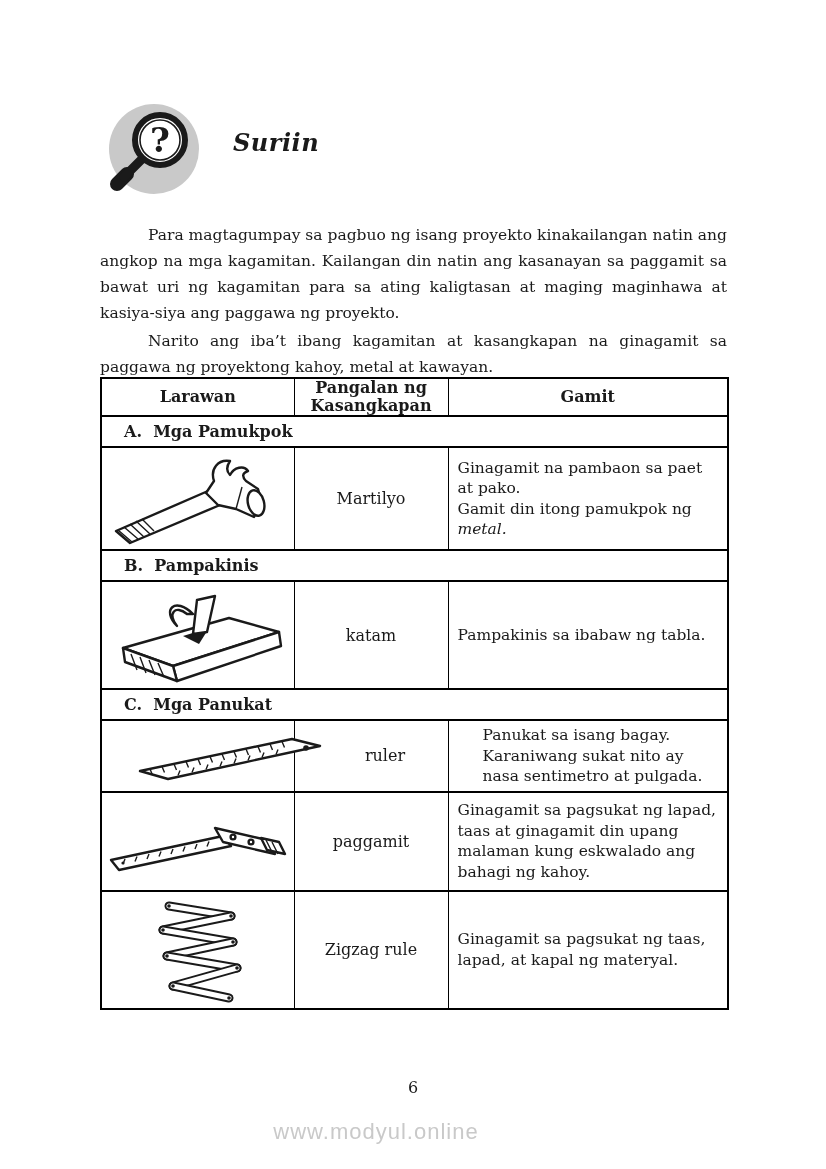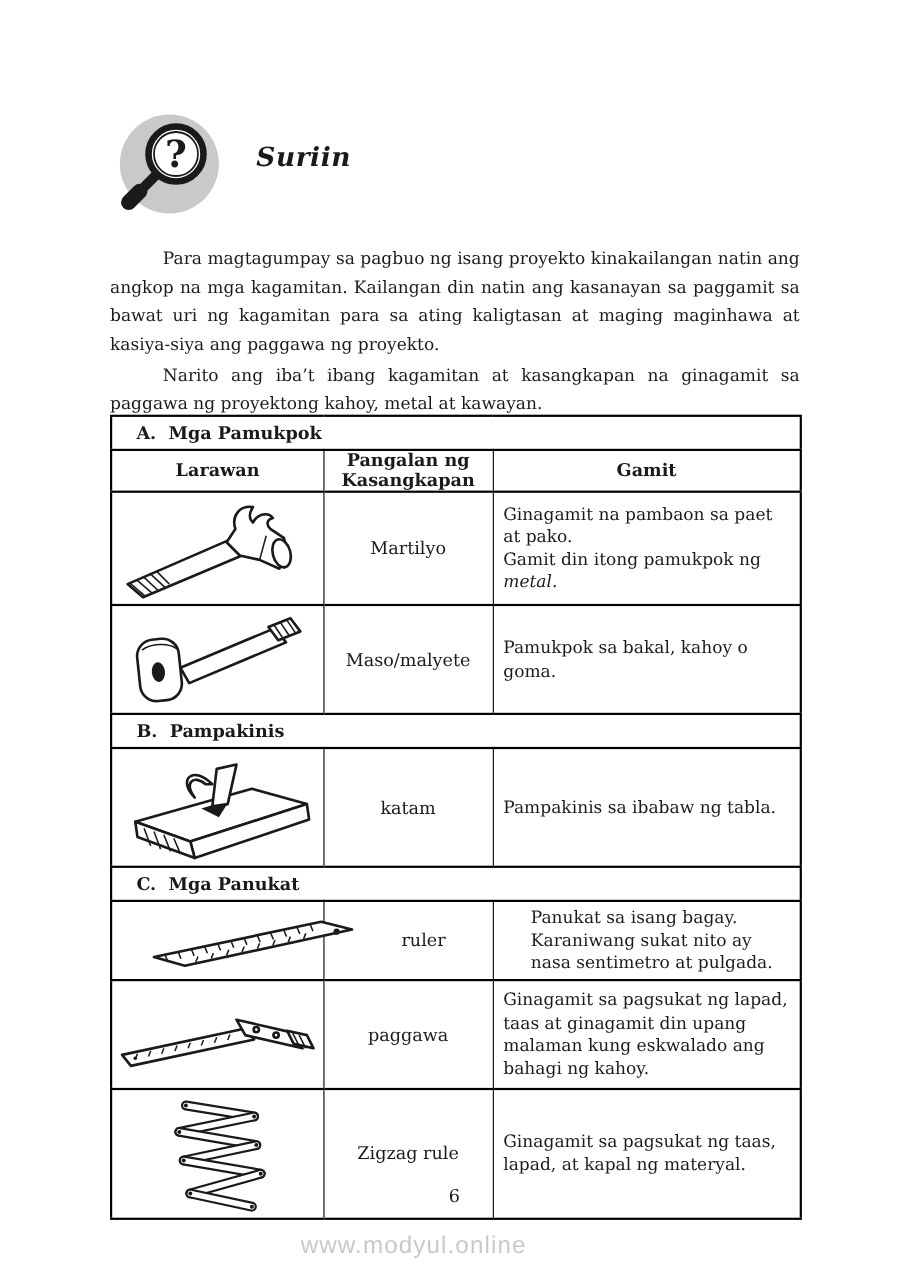--- a/index.html
+++ b/index.html
@@ -67,58 +67,44 @@
   <p class="para para-2">Narito ang iba’t ibang kagamitan at kasangkapan na ginagamit sa paggawa ng proyektong kahoy, metal at kawayan.</p>
 
   <table class="tools">
     <colgroup>
         <col style="width:193px">
         <col style="width:154px">
         <col style="width:280px">
       </colgroup>
     <tbody>
         <tr>
-      <td class="section-cell" colspan="3">A.&nbsp; Mga Pamukpok</td>
+      <th class="col-header">Larawan</th>
+      <th class="col-header">Pangalan ng Kasangkapan</th>
+      <th class="col-header">Gamit</th>
     </tr>
 
     <tr>
-      <th class="col-header">Larawan</th>
-      <th class="col-header">Pangalan ng Kasangkapan</th>
-      <th class="col-header">Gamit</th>
+      <td class="section-cell" colspan="3">A.&nbsp; Mga Pamukpok</td>
     </tr>
 
     <tr class="r-martilyo">
       <td class="img-cell">
         <svg width="176" height="92" viewBox="0 0 176 92">
           <polygon class="ink" points="6,78 98,38 110,52 20,90"></polygon>
           <path class="hatch" d="M8,77 L22,89 M14,74 L28,86 M20,71 L34,84 M26,68 L40,81 M32,66 L44,78"></path>
           <path class="ink" d="M96,40 L104,28 C100,16 108,6 120,8 C116,14 116,18 120,22 C124,14 134,12 138,18 C132,20 132,24 136,28 L148,36 L152,50 L144,64 L126,56 L108,52 Z"></path>
           <ellipse class="ink" cx="146" cy="50" rx="8" ry="13" transform="rotate(-15 146 50)"></ellipse>
           <path class="hatch" d="M126,56 L132,34"></path>
         </svg>
       </td>
       <td class="name-cell">Martilyo</td>
       <td class="use-cell"><span>Ginagamit na pambaon sa paet at pako.
 Gamit din itong pamukpok ng </span><em>metal.</em></td>
     </tr>
 
-    <tr class="r-maso">
-      <td class="img-cell">
-        <svg width="168" height="86" viewBox="0 0 168 86">
-          <polygon class="ink" points="50,50 136,14 146,27 58,64"></polygon>
-          <polygon class="ink" points="130,13 150,5 159,17 139,25"></polygon>
-          <path class="hatch" d="M135,11 l8,12 M141,9 l8,12 M147,7 l8,12"></path>
-          <rect class="ink" x="12" y="24" width="38" height="56" rx="15" transform="rotate(-6 31 52)"></rect>
-          <ellipse cx="30" cy="54" rx="6" ry="9" fill="#1a1a1a" transform="rotate(-6 30 54)"></ellipse>
-          <path class="hatch" d="M15,34 C23,28 39,27 47,33"></path>
-        </svg>
-      </td>
-      <td class="name-cell">Maso/malyete</td>
-      <td class="use-cell">Pamukpok sa bakal, kahoy o goma.</td>
-    </tr>
 
     <tr>
       <td class="section-cell" colspan="3">B.&nbsp; Pampakinis</td>
     </tr>
 
     <tr class="r-katam">
       <td class="img-cell">
         <svg width="170" height="102" viewBox="0 0 170 102">
           <polygon class="ink" points="10,64 116,34 166,48 60,82"></polygon>
           <polygon class="ink" points="166,48 168,62 64,97 60,82"></polygon>
@@ -157,21 +143,21 @@
           <polygon class="ink" points="4,58 116,34 124,44 12,68" stroke-width="2"></polygon>
           <path class="hatch" d="M16,62 l2,-5 M28,59.5 l2,-5 M40,57 l2,-5 M52,54.5 l2,-5 M64,52 l2,-5 M76,49.5 l2,-5 M88,47 l2,-5 M100,44.5 l2,-5"></path>
           <circle cx="16" cy="61" r="1.6" fill="#1a1a1a"></circle>
           <polygon class="ink" points="108,26 160,38 168,52 116,40"></polygon>
           <polygon class="ink" points="154,36 172,40 178,52 160,48"></polygon>
           <path class="hatch" d="M159,38 l6,12 M165,40 l6,12"></path>
           <circle class="ink" cx="126" cy="35" r="2.4" stroke-width="1.4"></circle>
           <circle class="ink" cx="144" cy="40" r="2.4" stroke-width="1.4"></circle>
         </svg>
       </td>
-      <td class="name-cell">paggawa</td>
+      <td class="name-cell">paggamit</td>
       <td class="use-cell">Ginagamit sa pagsukat ng lapad, taas at ginagamit din upang malaman kung eskwalado ang bahagi ng kahoy.</td>
     </tr>
 
     <tr class="r-zigzag">
       <td class="img-cell">
         <svg width="118" height="112" viewBox="0 0 118 112">
           <g stroke-linecap="round">
             <line x1="30" y1="12" x2="92" y2="22" stroke="#1a1a1a" stroke-width="9"></line>
                 <line x1="30" y1="12" x2="92" y2="22" stroke="#fff" stroke-width="5"></line>
             <line x1="92" y1="22" x2="24" y2="36" stroke="#1a1a1a" stroke-width="9"></line>

